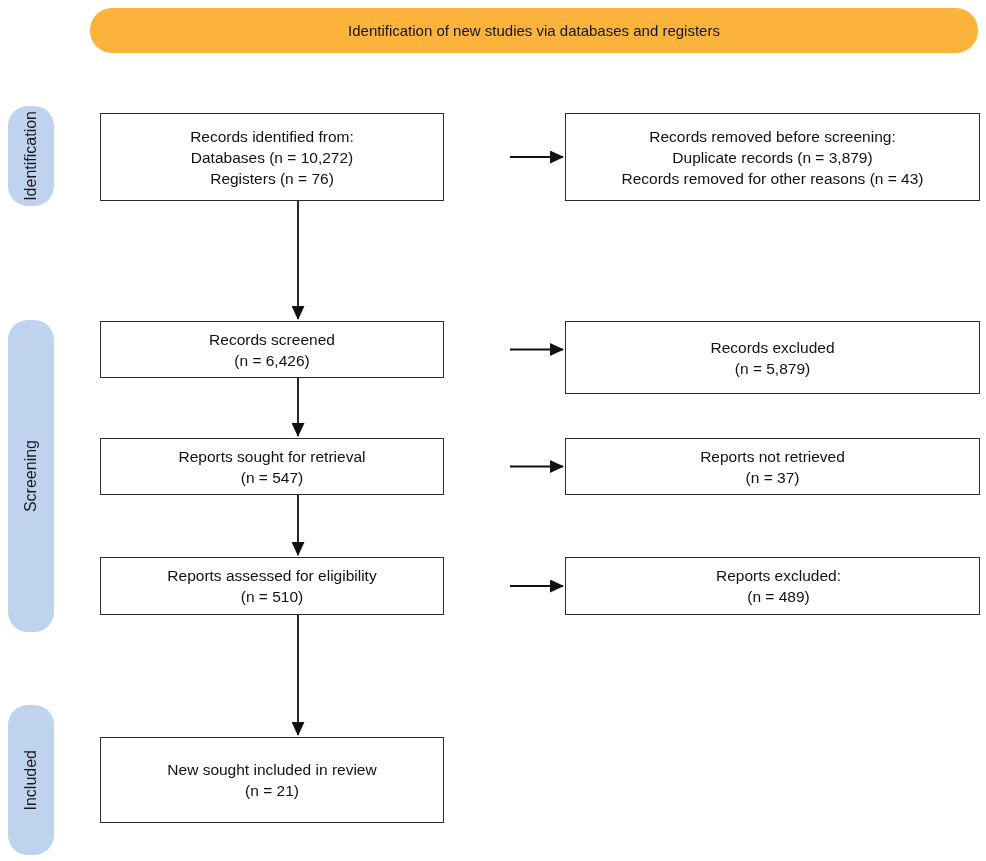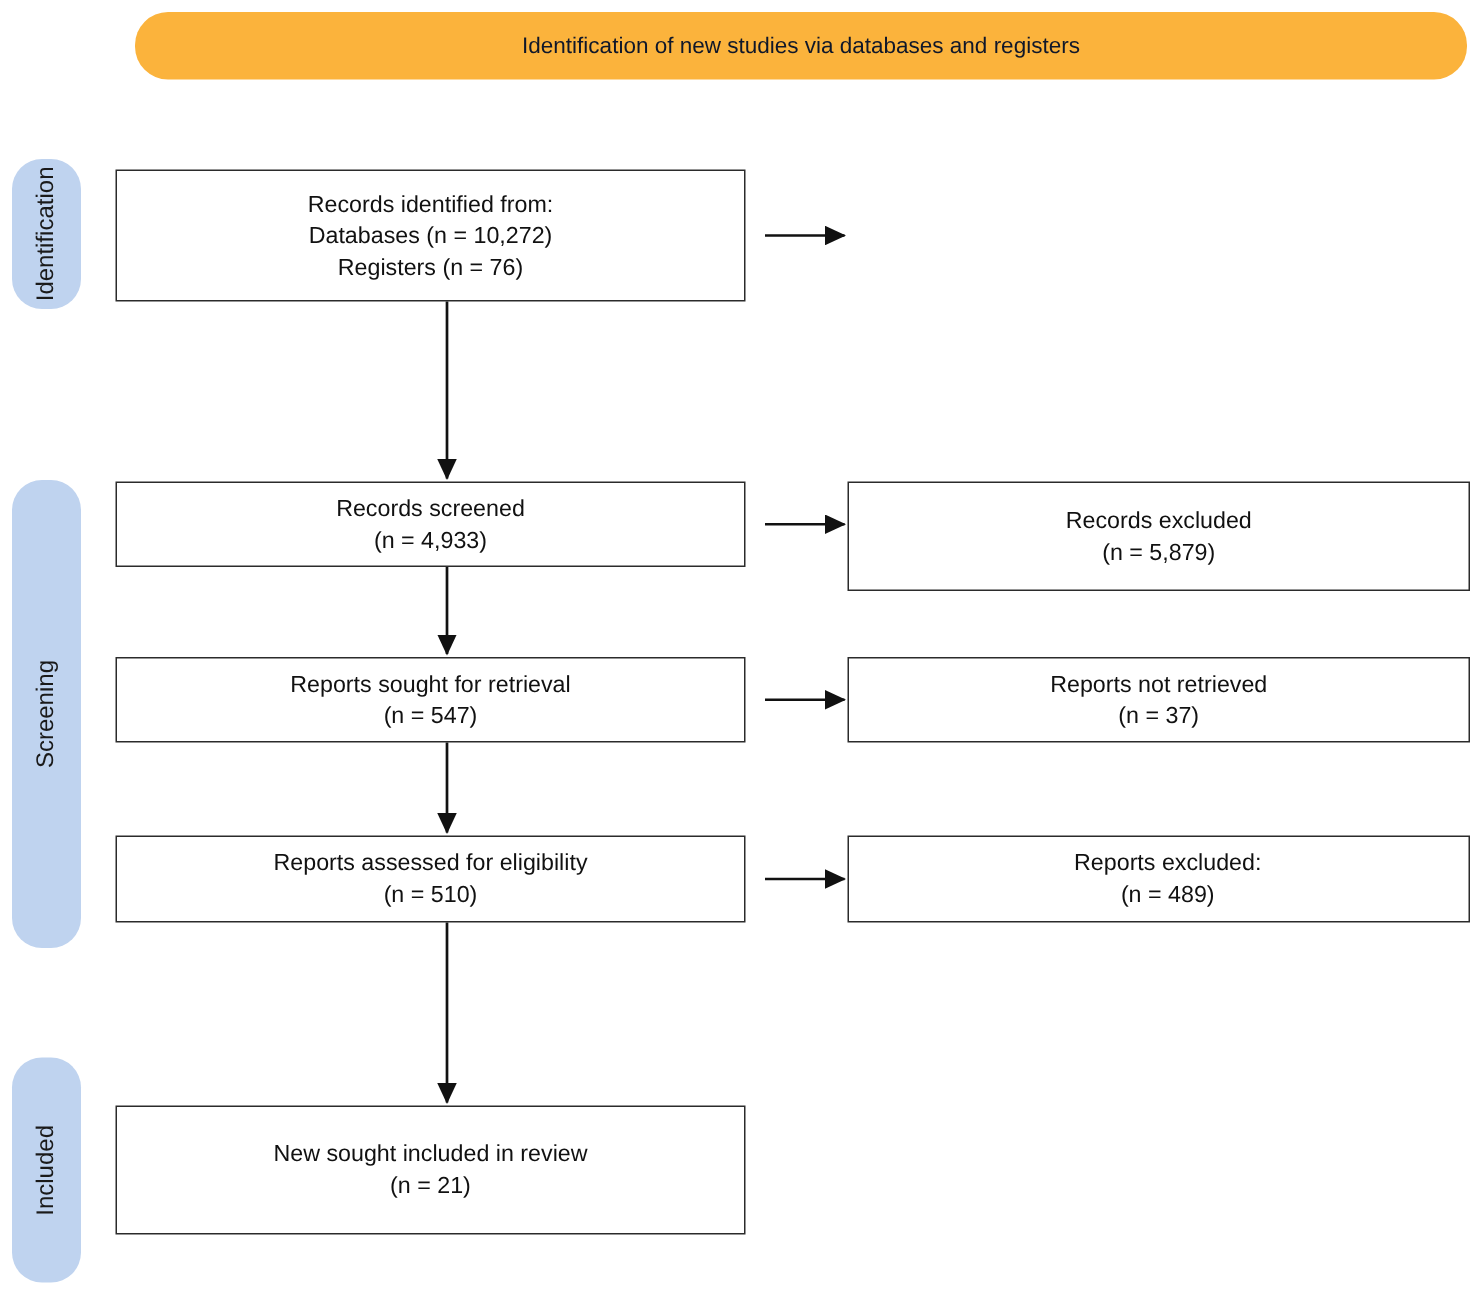--- a/index.html
+++ b/index.html
@@ -63,21 +63,21 @@
     display: flex;
     flex-direction: column;
     align-items: center;
     justify-content: center;
     text-align: center;
     font-size: 15.5px;
     line-height: 21px;
     color: #111111;
     box-sizing: border-box;
   }
-  .col-left  { left: 77px;  width: 420px; }
+  .col-left  { left: 100px;  width: 344px; }
   .col-right { left: 565px; width: 415px; }
 
   .box-records-identified    { top: 113px; height: 88px; }
   .box-records-removed       { top: 113px; height: 88px; }
   .box-records-screened      { top: 321px; height: 57px; }
   .box-records-excluded      { top: 321px; height: 73px; }
   .box-reports-sought        { top: 438px; height: 57px; }
   .box-reports-not-retrieved { top: 438px; height: 57px; }
   .box-reports-assessed      { top: 557px; height: 58px; }
   .box-reports-excluded      { top: 557px; height: 58px; padding-left: 12px; }
@@ -112,38 +112,43 @@
   </div>
 
   <div class="flow-box col-left box-records-identified">
     <span>Records identified from:</span>
     <span>Databases (n = 10,272)</span>
     <span>Registers (n = 76)</span>
   </div>
 
   <div class="flow-box col-left box-records-screened">
     <span>Records screened</span>
-    <span>(n = 4,933)</span>
+    <span>(n = 6,426)</span>
   </div>
 
   <div class="flow-box col-left box-reports-sought">
     <span>Reports sought for retrieval</span>
     <span>(n = 547)</span>
   </div>
 
   <div class="flow-box col-left box-reports-assessed">
     <span>Reports assessed for eligibility</span>
     <span>(n = 510)</span>
   </div>
 
   <div class="flow-box col-left box-studies-included">
     <span>New sought included in review</span>
     <span>(n = 21)</span>
   </div>
 
+  <div class="flow-box col-right box-records-removed">
+    <span>Records removed before screening:</span>
+    <span>Duplicate records (n = 3,879)</span>
+    <span>Records removed for other reasons (n = 43)</span>
+  </div>
 
   <div class="flow-box col-right box-records-excluded">
     <span>Records excluded</span>
     <span>(n = 5,879)</span>
   </div>
 
   <div class="flow-box col-right box-reports-not-retrieved">
     <span>Reports not retrieved</span>
     <span>(n = 37)</span>
   </div>

